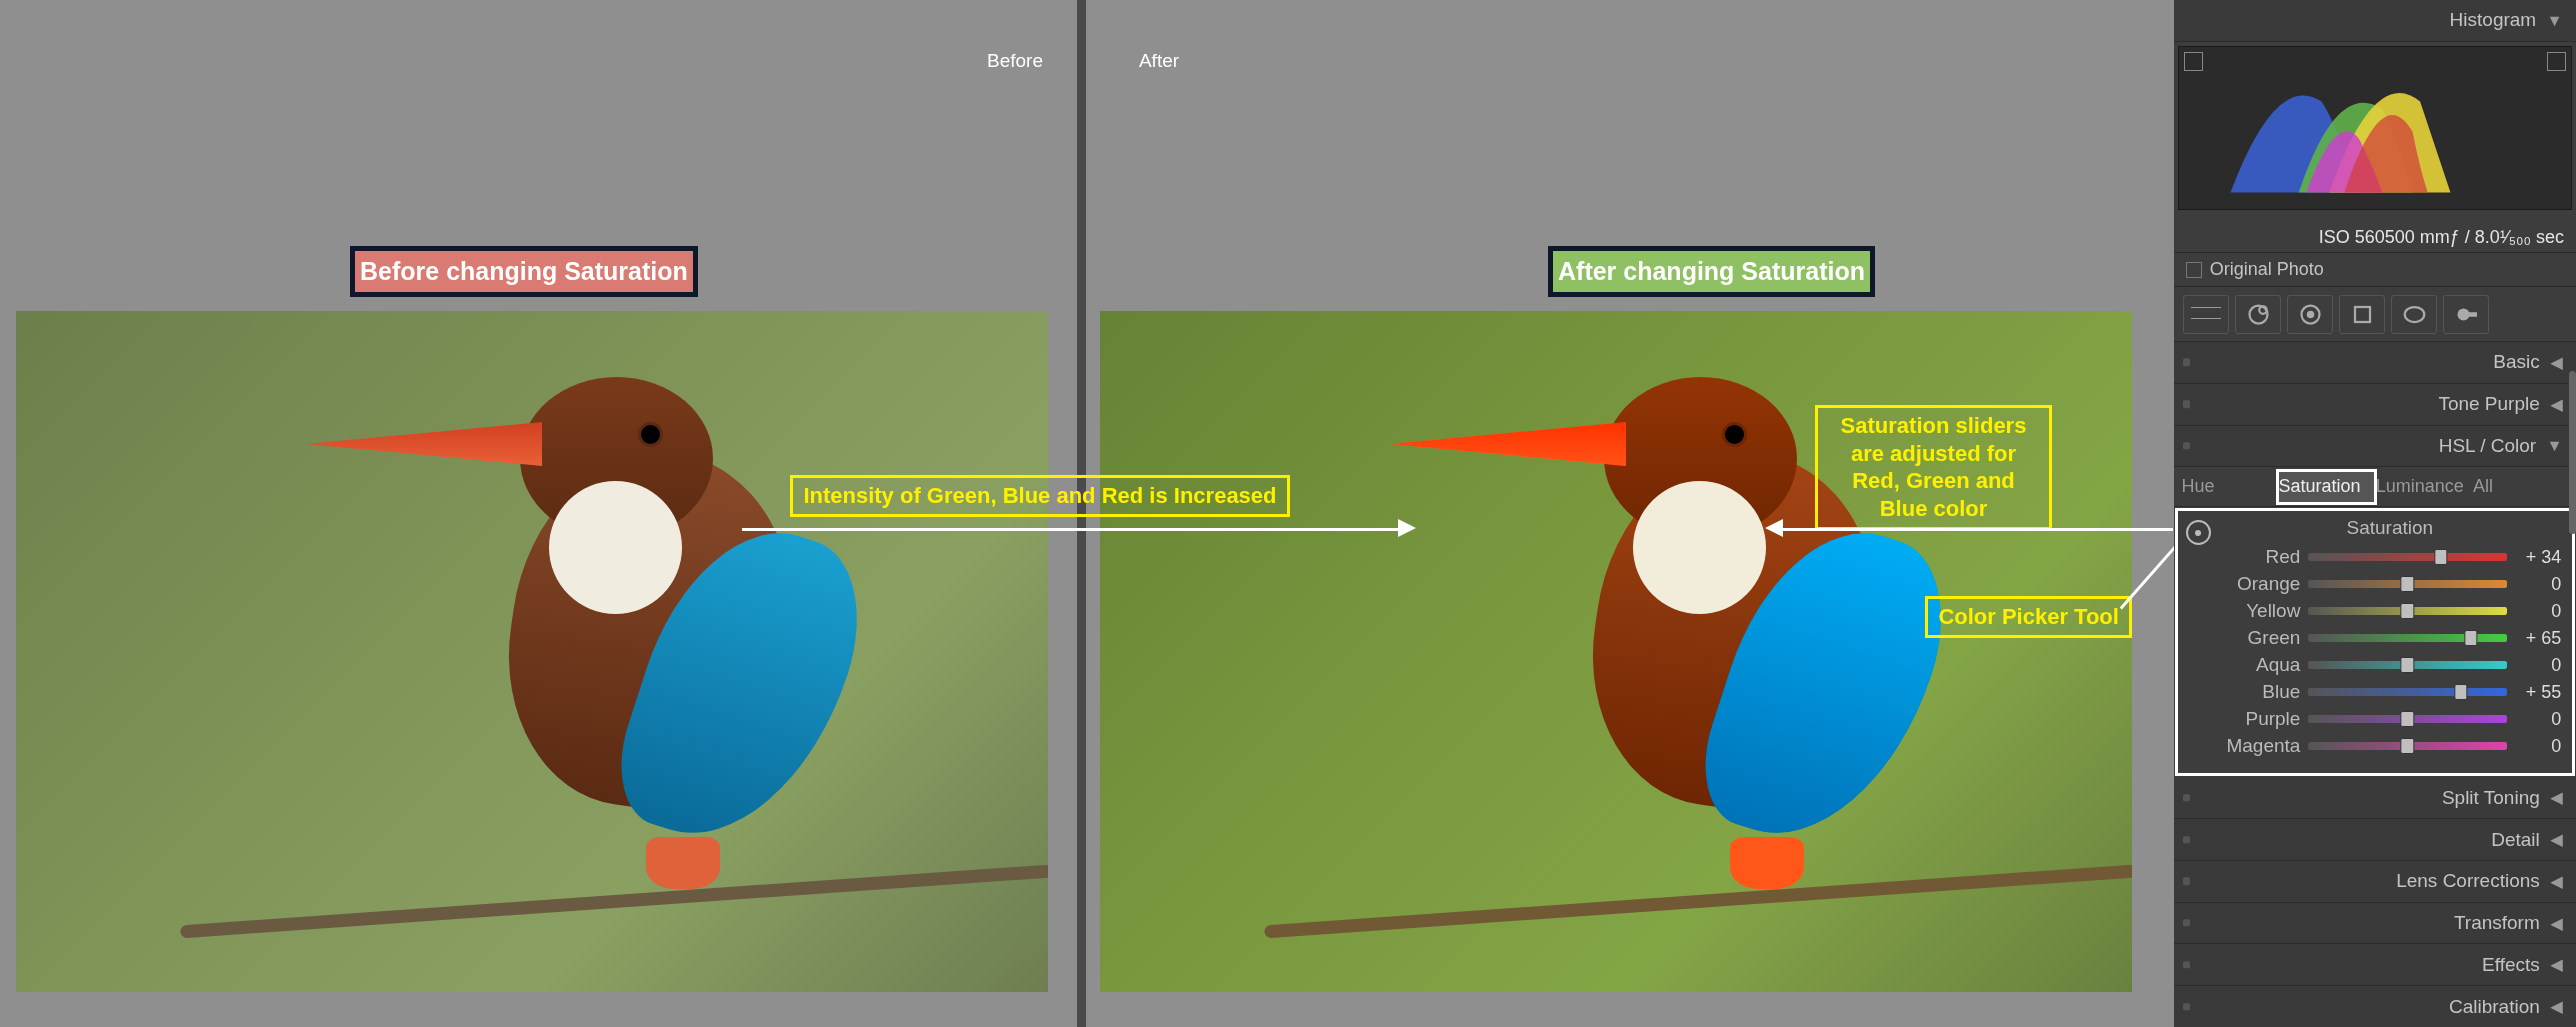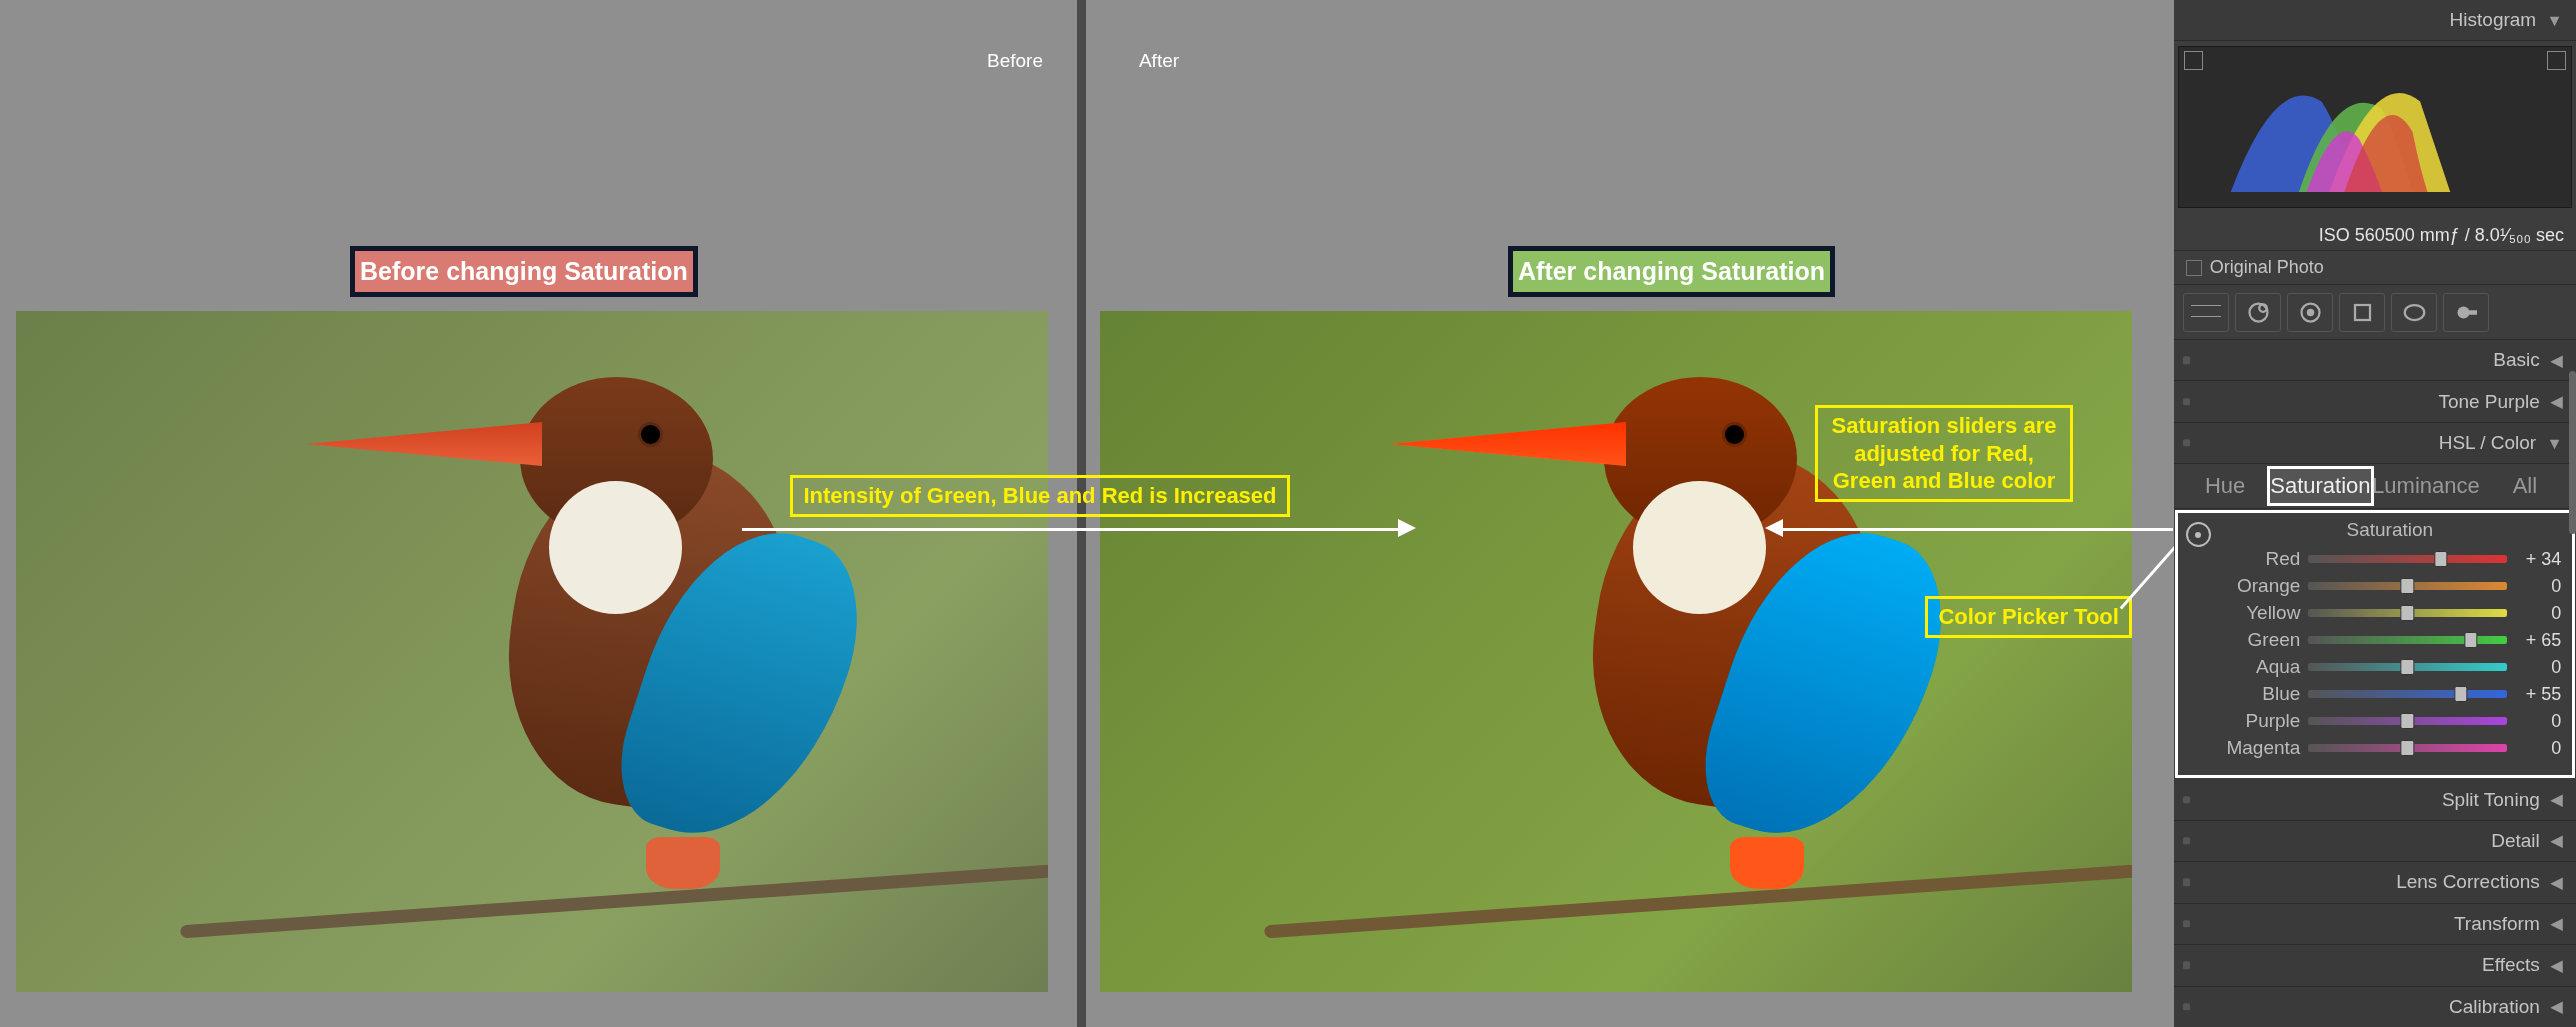--- a/index.html
+++ b/index.html
@@ -72,21 +72,21 @@
   .ann {
     position:absolute; color:#fff000; font-weight:bold;
     background:rgba(0,0,0,0); border:3px solid #fff000;
     padding:4.4px 10.4px; font-size:22px; text-align:center; line-height:1.25;
   }
   .badge {
     position:absolute; font-size:25px; font-weight:bold;
     padding:6px 5px; border:5px solid #0f172a; color:#fff;
   }
   .badge.red { background:#d97a73; }
-  .badge.green { background:#8fc063; }
+  .badge.green { background:#8fc063;margin-left:40px; }
 
   .arrow-line { position:absolute; height:3px; background:#fff; }
   .arrow-head-r { position:absolute; width:0;height:0;border-top:9px solid transparent;border-bottom:9px solid transparent;border-left:18px solid #fff;}
   .arrow-head-l { position:absolute; width:0;height:0;border-top:9px solid transparent;border-bottom:9px solid transparent;border-right:18px solid #fff;}
 
   
   .panel {
     position:absolute; top:0; right:0; bottom:0;
     width:402px;
     background:#3d3d3d;
@@ -126,21 +126,21 @@
   .tools .tool { width:46px;height:39px; border:0.7px solid #555; border-radius:3px; display:flex;align-items:center;justify-content:center;color:#aaa; position:relative;}
   .tools .tool.crop::before,
   .tools .tool.crop::after{content:"";position:absolute;background:#999;}
   .tools .tool.crop::before{width:70%;height:1.5px;top:30%;}
   .tools .tool.crop::after{width:70%;height:1.5px;top:60%;}
   .tools .tool svg{width:27px;height:27px;}
   .hsl-tabs {
     display:flex; border-bottom:0.7px solid #2b2b2b; padding:4.4px 7.4px; gap:1.5px; align-items:center;
   }
   .hsl-tabs .tab {
-    flex:1; text-align:center; padding:4.4px 0; color:#999; font-size:22px;
+    flex:1; padding:4.4px 0; color:#999; font-size:18px;
   }
   .hsl-tabs .tab.sel { background:#555; color:#eee; outline:3px solid #fff;}
   .hsl-body { padding:6px 10.4px 13.3px 40px; position:relative; outline:3px solid #fff; margin:4.4px; }
   .hsl-body .picker {
     position:absolute; left:7.4px; top:9px; width:25px;height:25px;
     border:2.2px solid #bbb; border-radius:50%;
   }
   .hsl-body .picker::after{content:"";position:absolute;left:50%;top:50%;width:6px;height:6px;background:#bbb;border-radius:50%;transform:translate(-50%,-50%);}
   .hsl-title { text-align:center; color:#bbb; margin-bottom:4.4px;}
   .srow { display:flex; align-items:center; height:27px; gap:7.4px;}
@@ -197,21 +197,21 @@
         <div class="beak"></div>
       <div class="eye"></div>
         <div class="feet"></div>
     </div>
   </div>
 
   <div class="badge red" style="left:350px; top:246px;">Before changing Saturation</div>
   <div class="badge green" style="left:1508px; top:246px;">After changing Saturation</div>
 
   <div class="ann" style="left:790px; top:475px;">Intensity of Green, Blue and Red is Increased</div>
-  <div class="ann" style="left:1815px; top:405px; width:258px;">Saturation sliders are adjusted for Red, Green and Blue color</div>
+  <div class="ann" style="left:1815px; top:405px; width:237px;">Saturation sliders are adjusted for Red, Green and Blue color</div>
   <div class="ann" style="left:1925px; top:596px;">Color Picker Tool</div>
 
   <div class="arrow-line" style="left:742px; top:528px; width:660px;"></div>
   <div class="arrow-head-r" style="left:1398px; top:519px;"></div>
 
   <div class="arrow-line" style="left:1780px; top:528px; width:393px;"></div>
   <div class="arrow-head-l" style="left:1765px; top:519px;"></div>
 
   <svg style="position:absolute;left:1928px;top:512px;width:267px;height:119px;overflow:visible" viewBox="0 0 360 160" width="267" height="119">
     <line x1="260" y1="130" x2="370" y2="5" stroke="#fff" stroke-width="4"></line>

